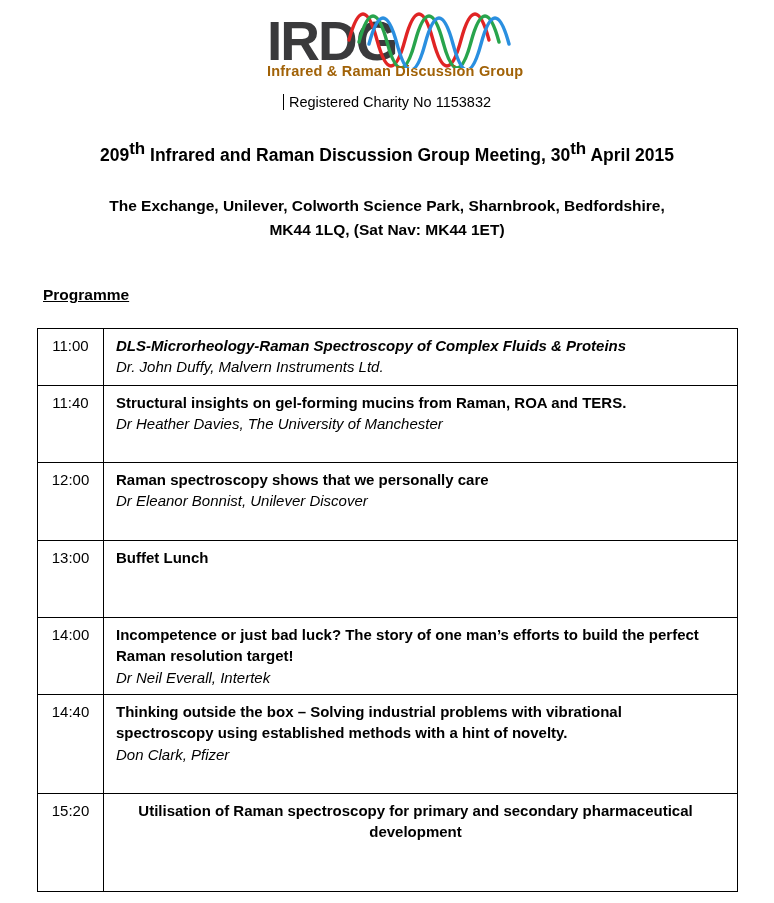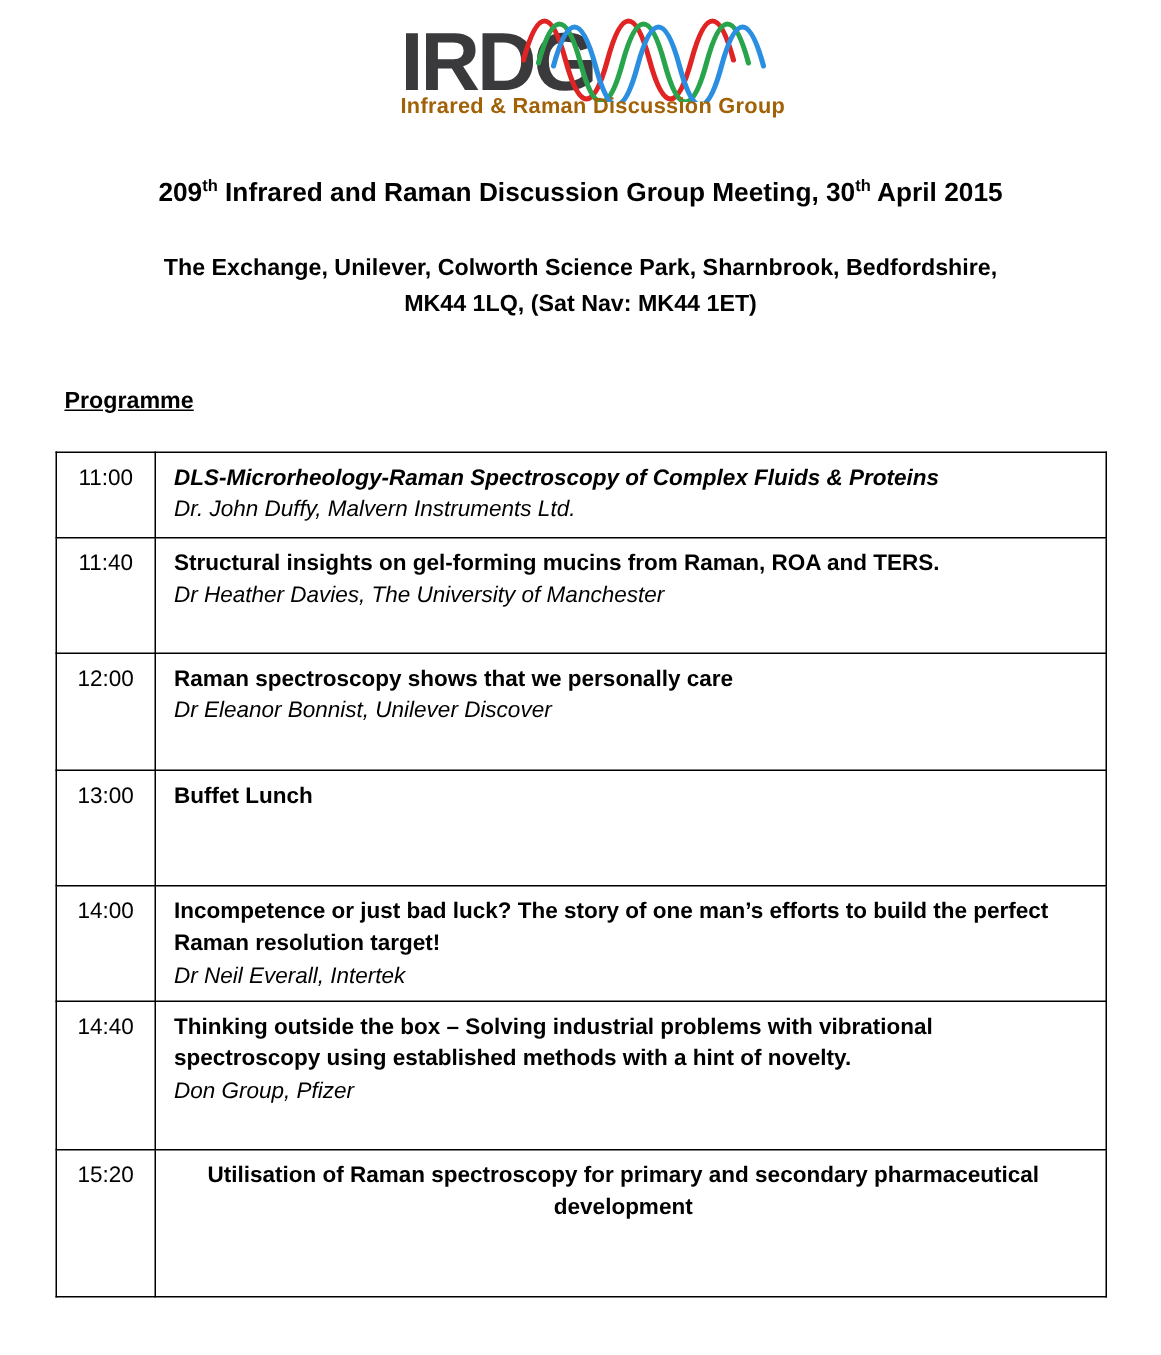--- a/index.html
+++ b/index.html
@@ -60,21 +60,21 @@
     font-size: 14.5px;
   }
   
   .meeting-title {
     margin-top: 34px;
     text-align: center;
     font-size: 17.5px;
     font-weight: bold;
   }
   .meeting-title sup {
-    font-size: 11px;
+    font-size: 17px;
     vertical-align: super;
     line-height: 0;
   }
   .venue {
     margin-top: 28px;
     text-align: center;
     font-size: 15.5px;
     font-weight: bold;
     line-height: 1.55;
   }
@@ -135,20 +135,23 @@
   <div class="logo-block">
     <div class="logo-acronym">IRDG</div>
     <svg class="logo-waves" width="168" height="62" viewBox="0 0 168 62">
       <path d="M4 34 q14 -52 28 0 t28 0 t28 0 t28 0 t28 0" fill="none" stroke="#e02424" stroke-width="3.4" stroke-linecap="round"></path>
       <path d="M14 36 q14 -52 28 0 t28 0 t28 0 t28 0 t28 0" fill="none" stroke="#28a44c" stroke-width="3.4" stroke-linecap="round"></path>
       <path d="M24 38 q14 -52 28 0 t28 0 t28 0 t28 0 t28 0" fill="none" stroke="#2a8fe0" stroke-width="3.4" stroke-linecap="round"></path>
     </svg>
     <div class="logo-subtitle" style="color:#a16207;">Infrared &amp; Raman Discussion Group</div>
   </div>
 
+  <div class="charity">
+    <span>Registered Charity No 1153832</span>
+  </div>
 
   <div class="meeting-title">
     <span>209</span><sup>th</sup><span> Infrared and Raman Discussion Group Meeting, 30</span><sup>th</sup><span> April 2015</span>
   </div>
 
   <div class="venue">
     <div>The Exchange, Unilever, Colworth Science Park, Sharnbrook, Bedfordshire,</div>
     <div>MK44 1LQ, (Sat Nav: MK44 1ET)</div>
   </div>
 
@@ -187,21 +190,21 @@
             <td class="time-cell">14:00</td>
             <td class="desc-cell">
               <div class="session-title">Incompetence or just bad luck? The story of one man’s efforts to build the perfect Raman resolution target!</div>
               <div class="session-speaker">Dr Neil Everall, Intertek</div>
             </td>
           </tr>
           <tr>
             <td class="time-cell">14:40</td>
             <td class="desc-cell">
               <div class="session-title">Thinking outside the box –  Solving industrial problems with vibrational spectroscopy using established methods with a hint of novelty.</div>
-              <div class="session-speaker">Don Group, Pfizer</div>
+              <div class="session-speaker">Don Clark, Pfizer</div>
             </td>
           </tr>
           <tr>
             <td class="time-cell">15:20</td>
             <td class="desc-cell">
               <div class="session-title">Utilisation of Raman spectroscopy for primary and secondary pharmaceutical development</div>
             </td>
           </tr>
         </tbody>
     </table>

